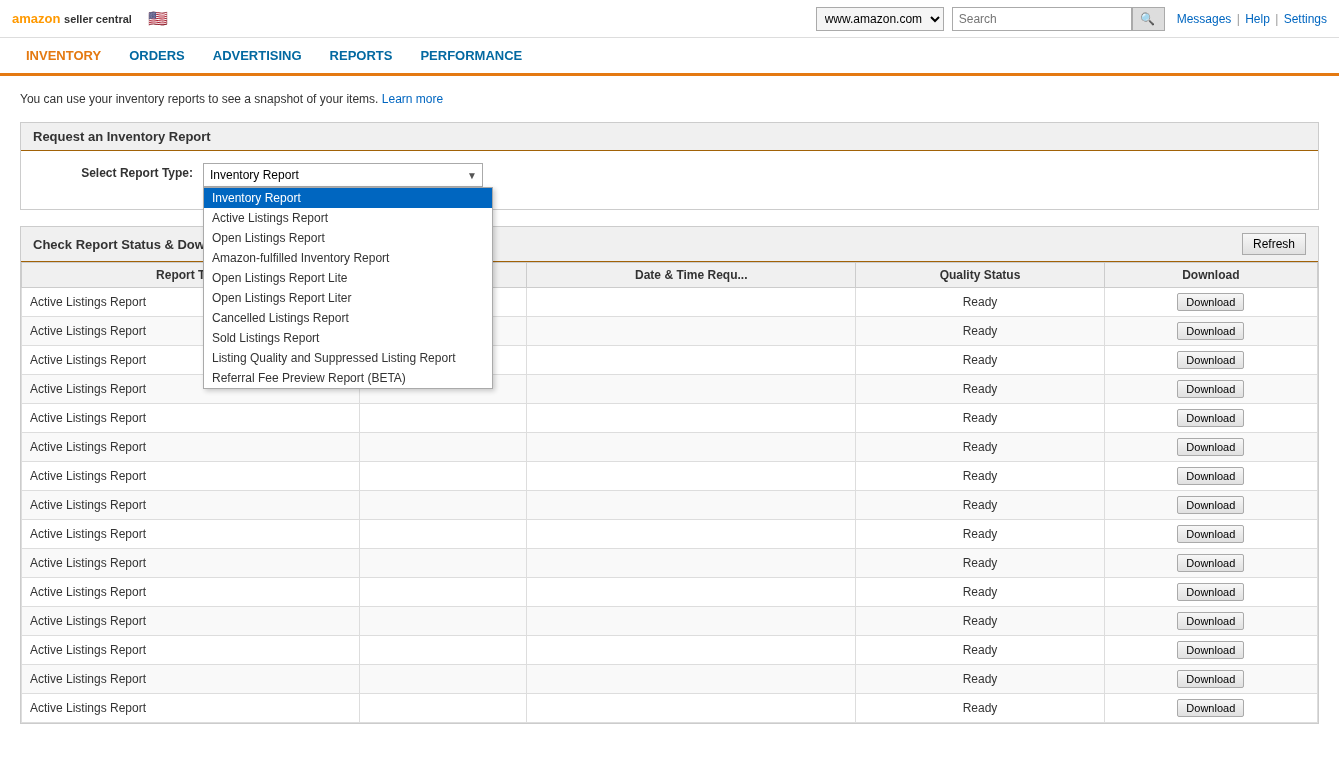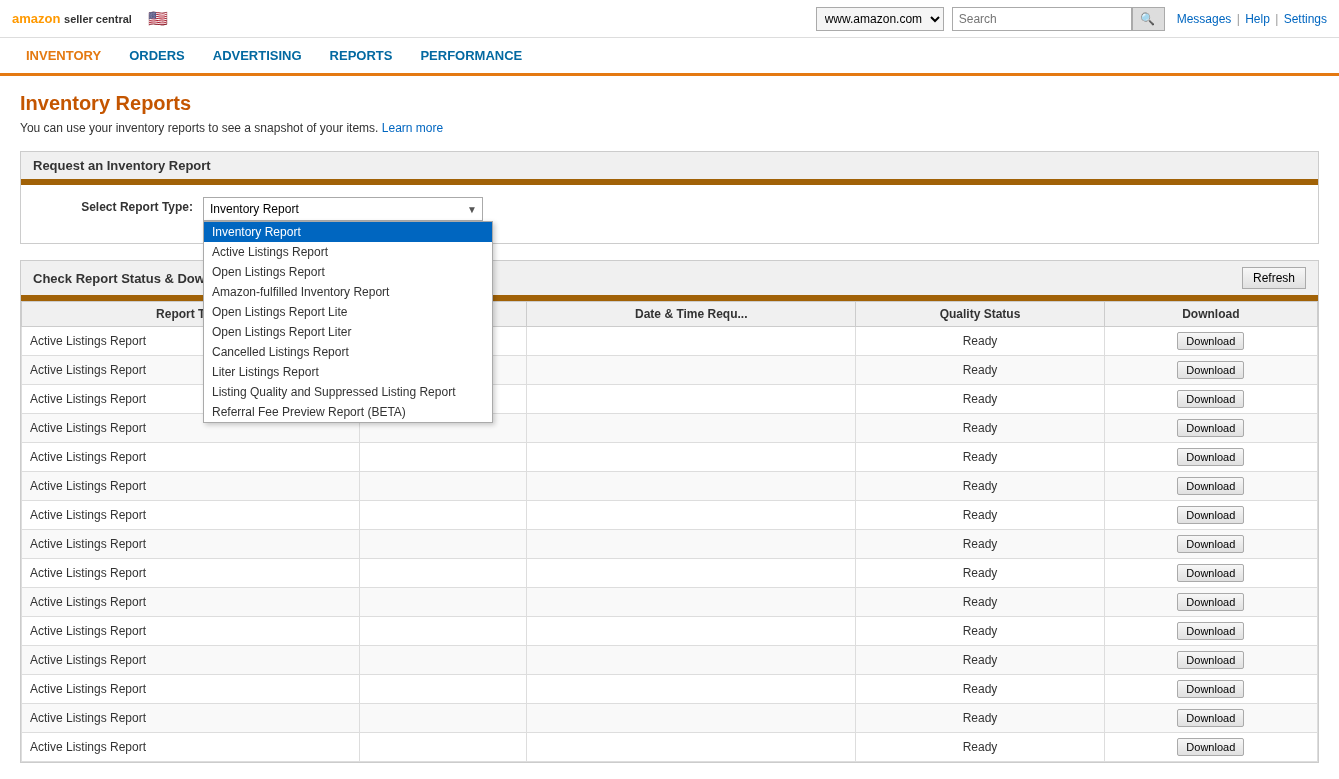--- a/index.html
+++ b/index.html
@@ -91,21 +91,21 @@
     }
     #page-subtitle a { color: #0066c0; text-decoration: none; }
 
     
     .section-box {
       border: 1px solid #ccc;
       margin-bottom: 16px;
     }
     .section-header {
       background: #f0f0f0;
-      border-bottom: 6px solid #a16207;
+      border-bottom: 1px solid #a16207;
       padding: 6px 12px;
       font-weight: bold;
       font-size: 13px;
       color: #333;
     }
     .section-body {
       padding: 12px;
     }
 
     
@@ -256,21 +256,20 @@
 
 <div id="nav">
   <a class="nav-item active" href="#">INVENTORY</a>
   <a class="nav-item" href="#">ORDERS</a>
   <a class="nav-item" href="#">ADVERTISING</a>
   <a class="nav-item" href="#">REPORTS</a>
   <a class="nav-item" href="#">PERFORMANCE</a>
 </div>
 
 <div id="content">
-  <div id="page-title">Inventory Reports</div>
   <div id="page-subtitle">
     <span>You can use your inventory reports to see a snapshot of your items.</span>
     <a href="#">Learn more</a>
   </div>
 
   <div class="section-box">
     <div class="section-header">Request an Inventory Report</div>
     <div class="section-body">
       <div class="form-row">
         <div class="form-label">Select Report Type:</div>
@@ -280,21 +279,21 @@
           <span class="select-arrow">▼</span>
           
           <div class="dropdown-overlay" id="dropdown-overlay">
           <div class="dropdown-item selected">Inventory Report</div>
               <div class="dropdown-item">Active Listings Report</div>
               <div class="dropdown-item">Open Listings Report</div>
               <div class="dropdown-item">Amazon-fulfilled Inventory Report</div>
               <div class="dropdown-item">Open Listings Report Lite</div>
               <div class="dropdown-item">Open Listings Report Liter</div>
               <div class="dropdown-item">Cancelled Listings Report</div>
-              <div class="dropdown-item">Liter Listings Report</div>
+              <div class="dropdown-item">Sold Listings Report</div>
               <div class="dropdown-item">Listing Quality and Suppressed Listing Report</div>
               <div class="dropdown-item">Referral Fee Preview Report (BETA)</div>
             </div>
         </div>
       </div>
     </div>
   </div>
 
   <div class="section-box">
     <div class="section-header">

